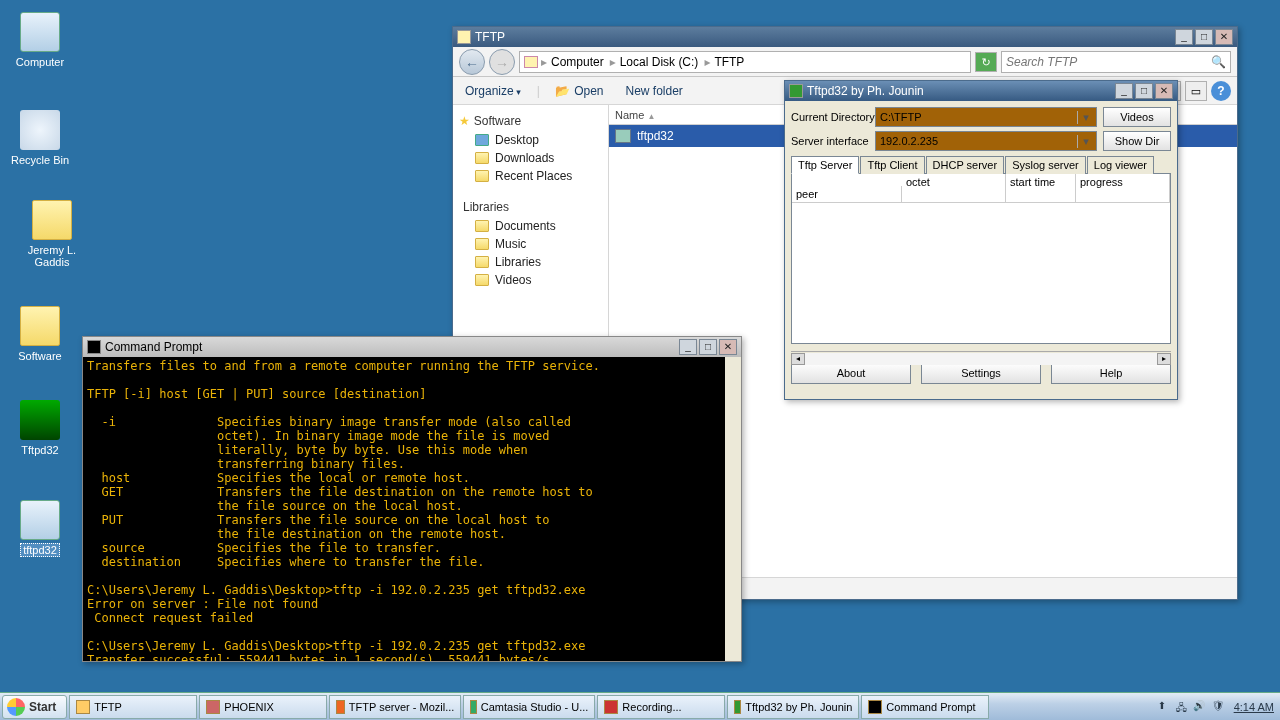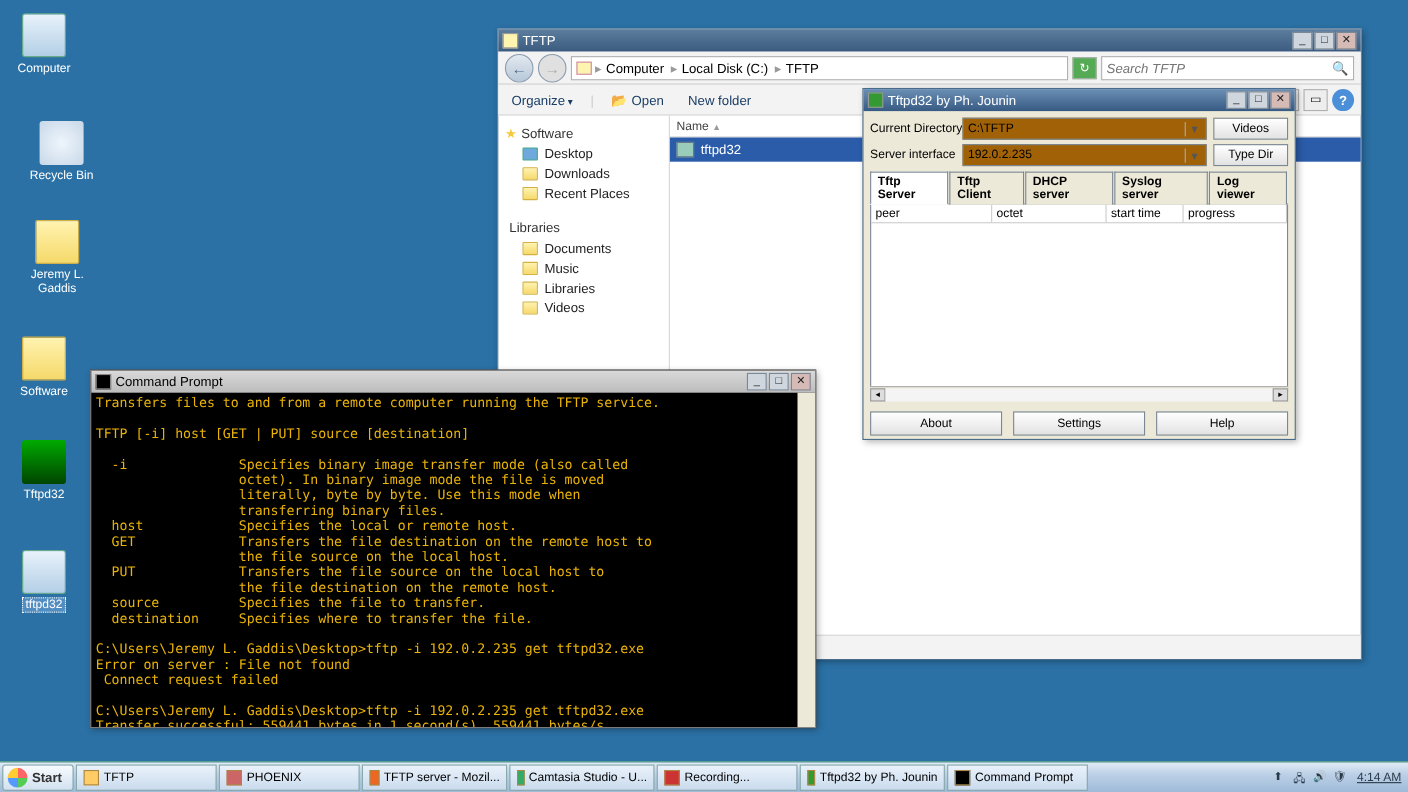--- a/index.html
+++ b/index.html
@@ -60,27 +60,27 @@
 .status-row { height: 22px; border-top: 1px solid #d6d6d6; font-size: 11px; color: #444; padding: 4px 8px; position: absolute; bottom: 0; left: 0; right: 0; background: #f3f3f3; }
 
 
 #tftpd { left: 784px; top: 80px; width: 394px; height: 320px; }
 #tftpd .body { padding: 6px; }
 .field-row { display: flex; align-items: center; margin-bottom: 4px; font-size: 11px; }
 .field-row label { width: 84px; }
 .field-row .combo { flex: 1; height: 20px; border: 1px solid #7a8794; background: #a16207; display: flex; align-items: center; padding: 0 4px; font-size: 11px; position: relative; }
 .field-row .combo::after { content: "▾"; position: absolute; right: 2px; width: 16px; text-align: center; border-left: 1px solid #aaa; color: #555; }
 .btn { width: 68px; height: 20px; margin-left: 6px; border: 1px solid #7a8794; background: linear-gradient(#fff,#e2e2e2); font-size: 11px; cursor: pointer; }
-.tabs { display: flex; border-bottom: 1px solid #7a8794; margin-top: 4px; font-size: 11px; font-weight: bold; }
+.tabs { display: flex; border-bottom: 1px solid #7a8794; margin-top: 4px; font-size: 11px; }
 .tab { padding: 2px 6px; border: 1px solid #7a8794; border-bottom: none; background: #ece9d8; margin-right: 1px; cursor: pointer; position: relative; top: 1px; }
 .tab.active { background: #fff; border-bottom: 1px solid #fff; }
 .tab-body { border: 1px solid #7a8794; border-top: none; height: 170px; background: #fff; }
 .list-head { display: flex; font-size: 11px; border-bottom: 1px solid #ccc; }
 .list-head div { border-right: 1px solid #ccc; padding: 2px 4px; }
-.lh-peer { width: 110px; } .lh-file { width: 104px; } .lh-start { width: 70px; } .lh-prog { flex: 1; }
+.lh-peer { width: 110px; margin-top: 12px; } .lh-file { width: 104px; } .lh-start { width: 70px; } .lh-prog { flex: 1; }
 .scroll-h { height: 14px; background: #ece9d8; border-top: 1px solid #aaa; display: flex; align-items: center; position: absolute; bottom: 34px; left: 6px; right: 6px; }
 .scroll-h .arr { width: 14px; height: 12px; background: #ddd; border: 1px solid #999; text-align: center; font-size: 8px; line-height: 10px; }
 .scroll-h .track { flex: 1; background: #f4f4f4; height: 12px; }
 .bot-btns { display: flex; justify-content: space-between; margin-top: 18px; }
 .bot-btns .btn { width: 120px; height: 22px; margin: 0; }
 
 
 #cmd { left: 82px; top: 336px; width: 660px; height: 326px; background: #000; border: 1px solid #888; }
 #cmd .titlebar { background: linear-gradient(#d9d9d9,#bcbcbc); color: #000; }
 #cmd .titlebar .ticon { background: #000; border: 1px solid #888; }
@@ -93,21 +93,21 @@
 .task-btn { height: 24px; min-width: 128px; max-width: 132px; padding: 0 6px; margin-right: 2px; background: linear-gradient(#eaf2fb,#cadbed); border: 1px solid #8aa; display: flex; align-items: center; gap: 4px; font-size: 11px; cursor: pointer; overflow: hidden; white-space: nowrap; }
 .task-btn .tic { width: 14px; height: 14px; background: #fc6; border: 1px solid #a84; }
 .tray { margin-left: auto; height: 100%; display: flex; align-items: center; padding: 0 6px; gap: 4px; font-size: 10px; color: #2a3a4a; }
 .tray .clock { font-size: 11px; margin-left: 4px; text-decoration: underline; }
 .tray-ico { width: 14px; height: 14px; }
 </style>
 </head>
 <body>
 
 <div class="desktop-icon" style="left:10px;top:12px"><div class="ico ico-computer"></div><span>Computer</span></div>
-<div class="desktop-icon" style="left:26px;top:110px"><div class="ico ico-recycle"></div><span>Recycle Bin</span></div>
+<div class="desktop-icon" style="left:10px;top:110px"><div class="ico ico-recycle"></div><span>Recycle Bin</span></div>
 <div class="desktop-icon" style="left:22px;top:200px"><div class="ico ico-folder"></div><span>Jeremy L. Gaddis</span></div>
 <div class="desktop-icon" style="left:10px;top:306px"><div class="ico ico-folder"></div><span>Software</span></div>
 <div class="desktop-icon" style="left:10px;top:400px"><div class="ico ico-tftp"></div><span>Tftpd32</span></div>
 <div class="desktop-icon selected" style="left:10px;top:500px"><div class="ico ico-computer"></div><span>tftpd32</span></div>
 
 <div id="explorer" class="window">
   <div class="titlebar">
     <div class="ticon"></div>
     <span>TFTP</span>
     <div class="spacer"></div>
@@ -218,21 +218,21 @@
       <div class="combo">
           <span>C:\TFTP</span>
         </div>
       <button class="btn">Videos</button>
     </div>
     <div class="field-row">
       <label>Server interface</label>
       <div class="combo">
           <span>192.0.2.235</span>
         </div>
-      <button class="btn">Type Dir</button>
+      <button class="btn">Show Dir</button>
     </div>
     <div class="tabs">
       <div class="tab active">Tftp Server</div>
       <div class="tab">Tftp Client</div>
       <div class="tab">DHCP server</div>
       <div class="tab">Syslog server</div>
       <div class="tab">Log viewer</div>
     </div>
     <div class="tab-body">
       <div class="list-head">

